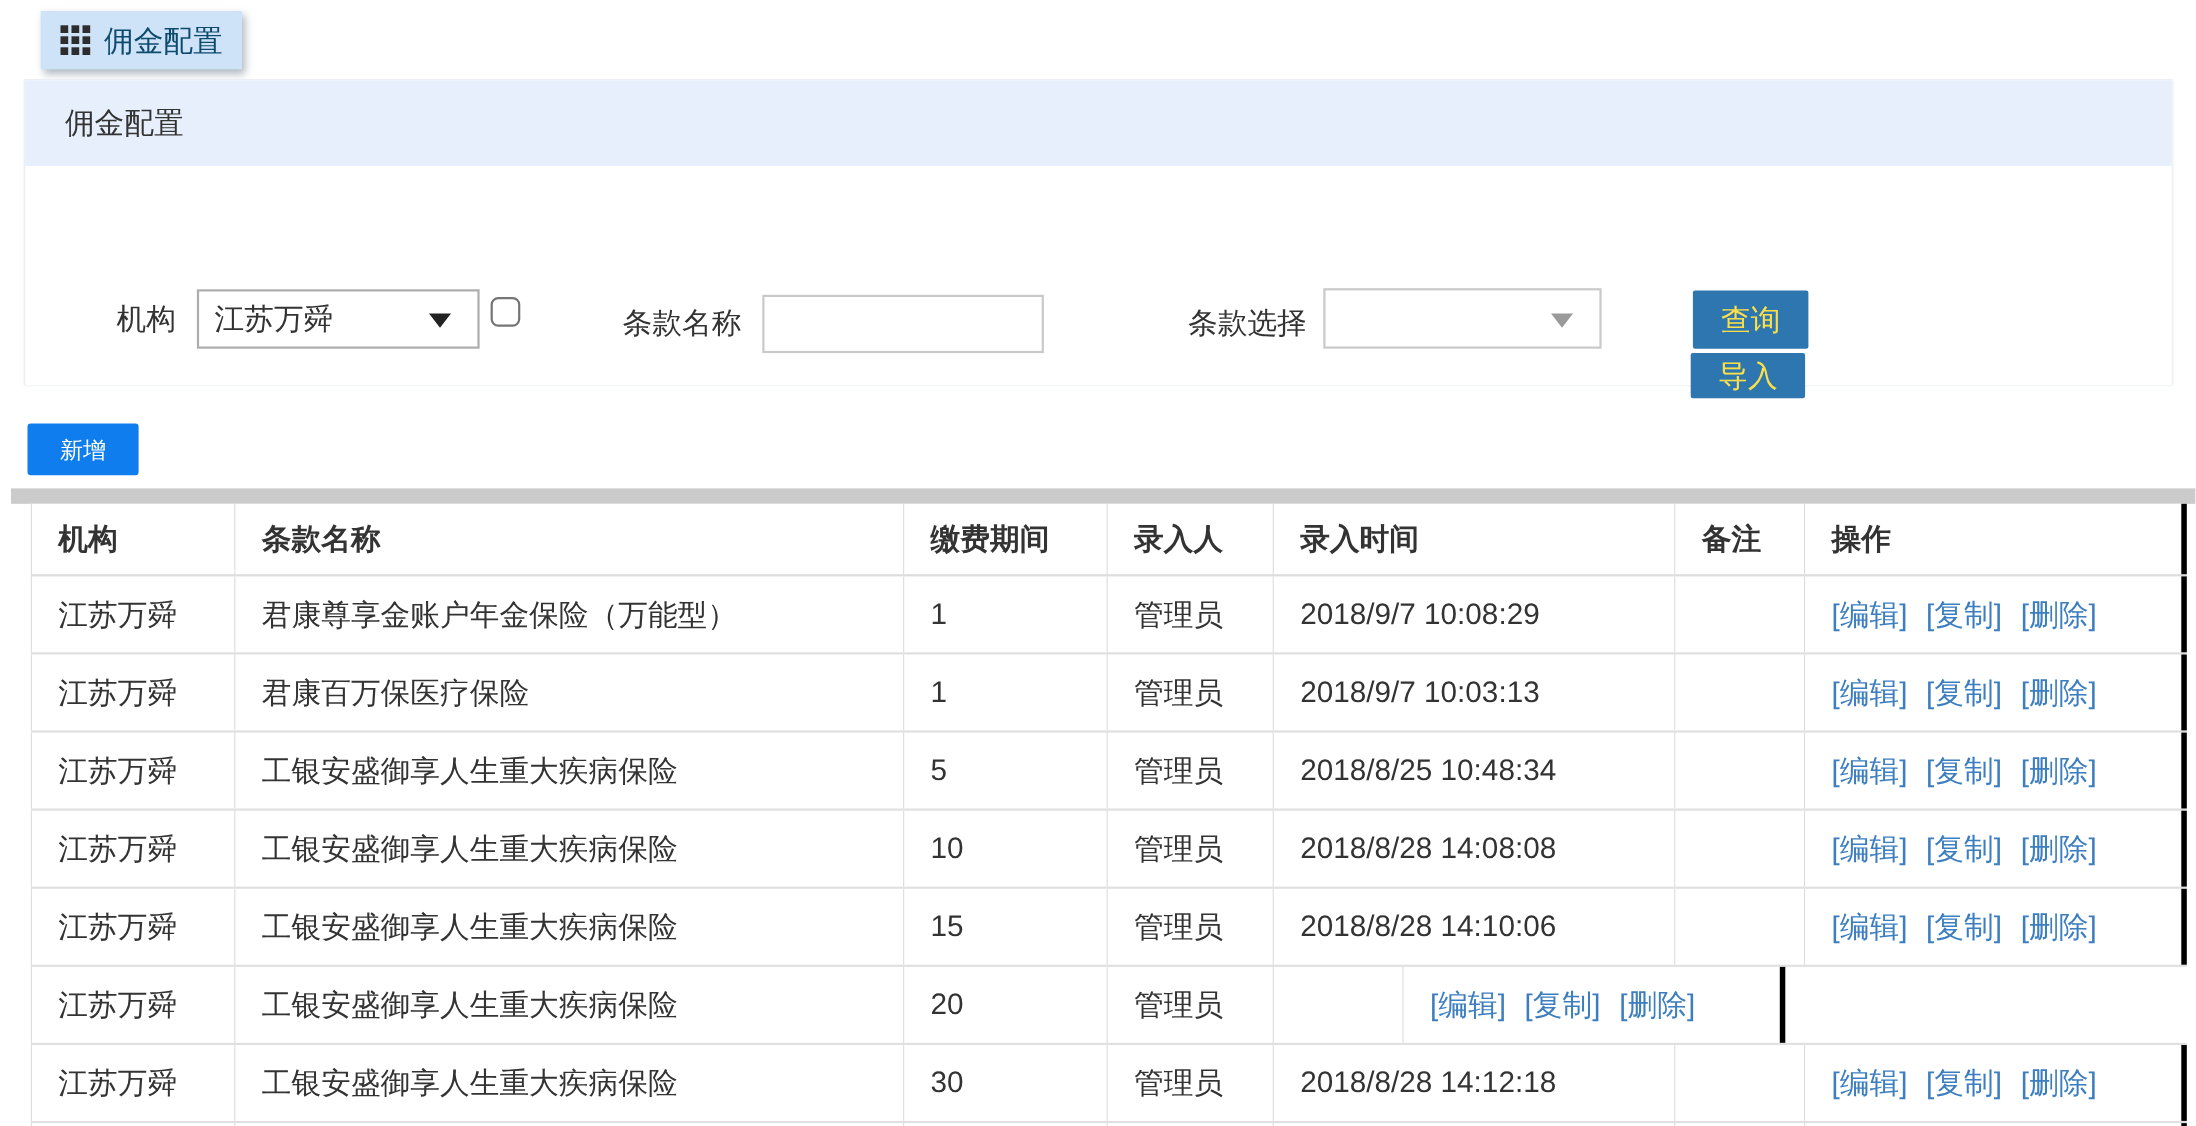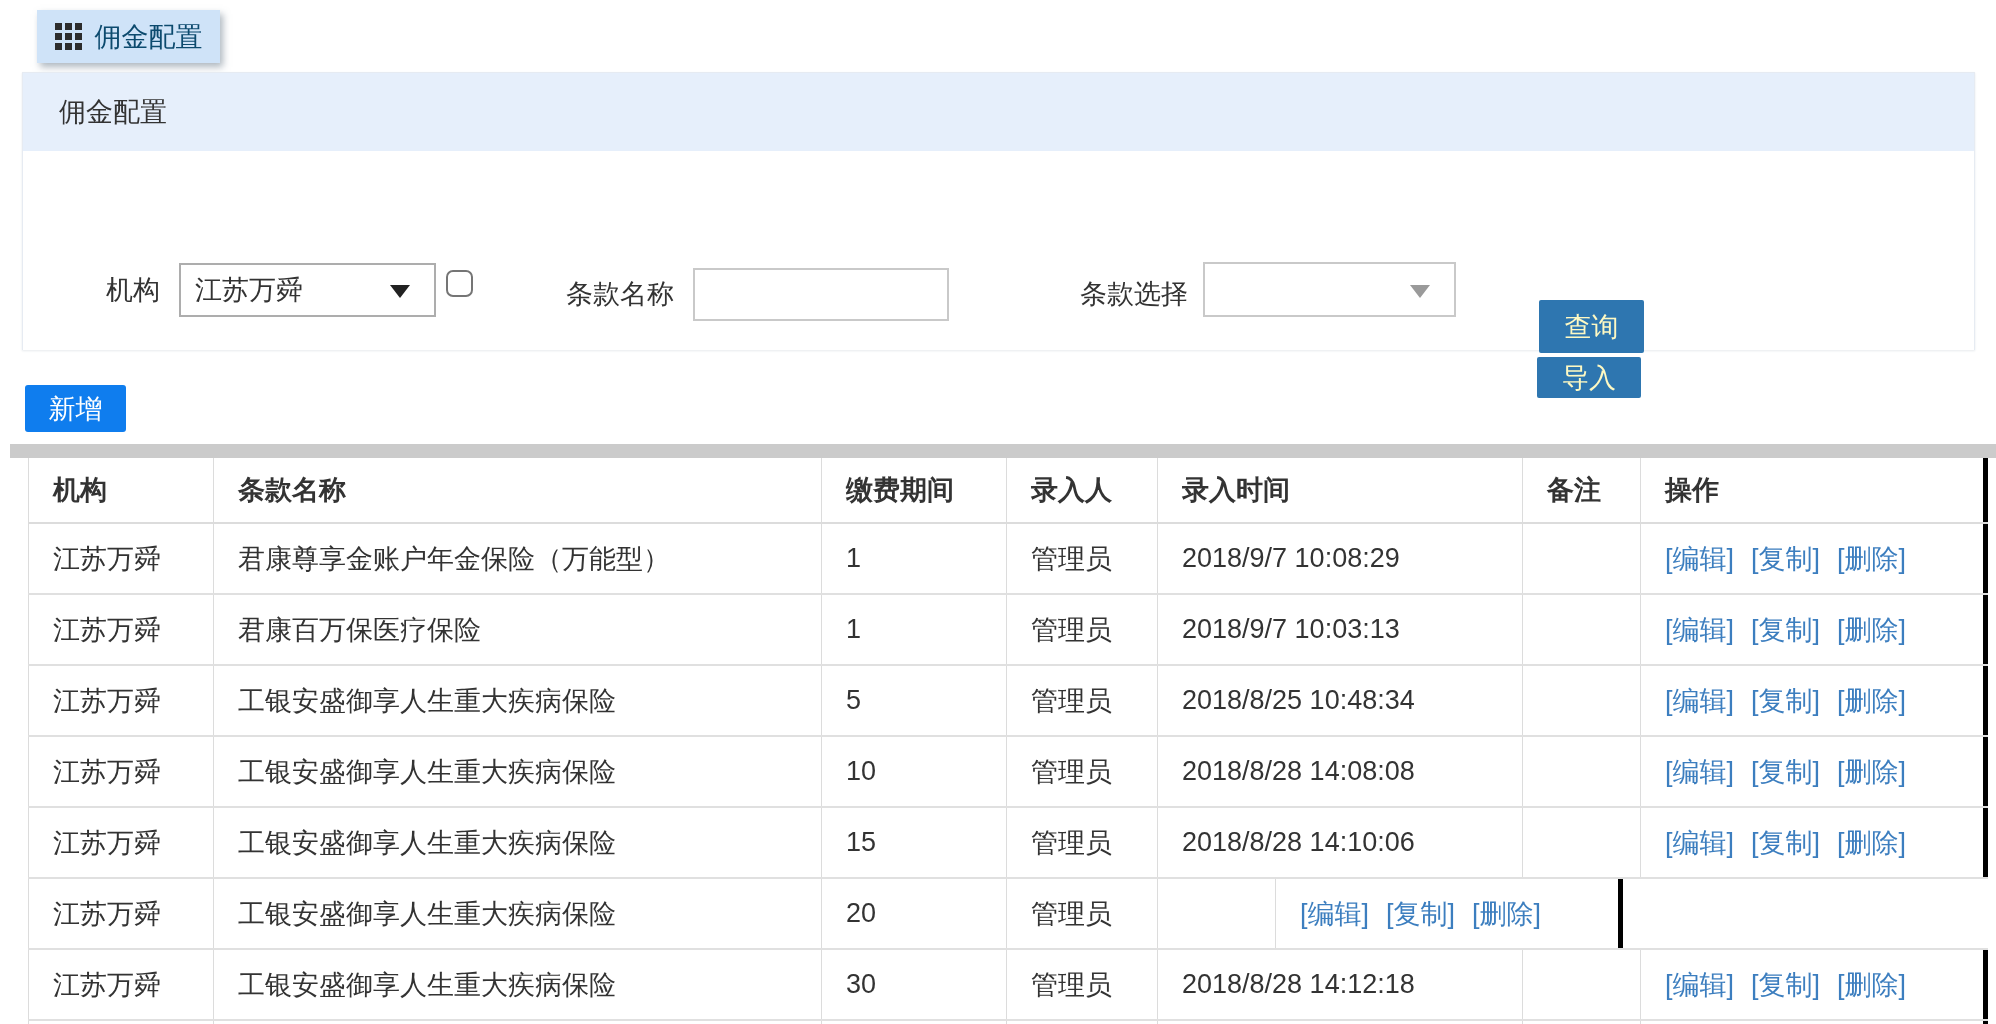--- a/index.html
+++ b/index.html
@@ -56,31 +56,30 @@
     position:absolute; left:423px; top:119px; width:27px; height:27px;
     border:2px solid #757575; border-radius:7px; background:#fff; cursor:pointer;
   }
   .textinput {
     position:absolute; left:670px; top:117px; width:256px; height:53px;
     border:2px solid #c9c9c9; background:#fff; font-size:27px; padding:0 10px;
     font-family:"Liberation Sans","DejaVu Sans",sans-serif; color:#333;
   }
   .btn-primary {
     position:absolute; width:105px; height:53px; background:#2e76b0;
-    color:#fef9c3; border:none; font-size:27px; cursor:pointer; border-radius:2px;
+    color:#fde047; border:none; font-size:27px; cursor:pointer; border-radius:2px;
     font-family:"Liberation Sans","DejaVu Sans",sans-serif;
-    margin-top:36px;
   }
   .btn-search { left:1516px; top:113px; }
   .btn-import { left:1514px; top:170px; width:104px; height:41px; }
 
   
   .btn-add {
     position:absolute; left:25px; top:385px; width:101px; height:47px;
-    background:#0f7dee; color:#fff; border:none; font-size:27px;
+    background:#0f7dee; color:#fff; border:none; font-size:21px;
     border-radius:3px; cursor:pointer;
     font-family:"Liberation Sans","DejaVu Sans",sans-serif;
   }
 
   
   .scroll-strip {
     position:absolute; left:10px; top:444px; width:1986px; height:14px;
     background:#cbcbcb; cursor:pointer;
   }
   .table { position:absolute; left:28px; top:458px; width:1960px; background:#fff; }

